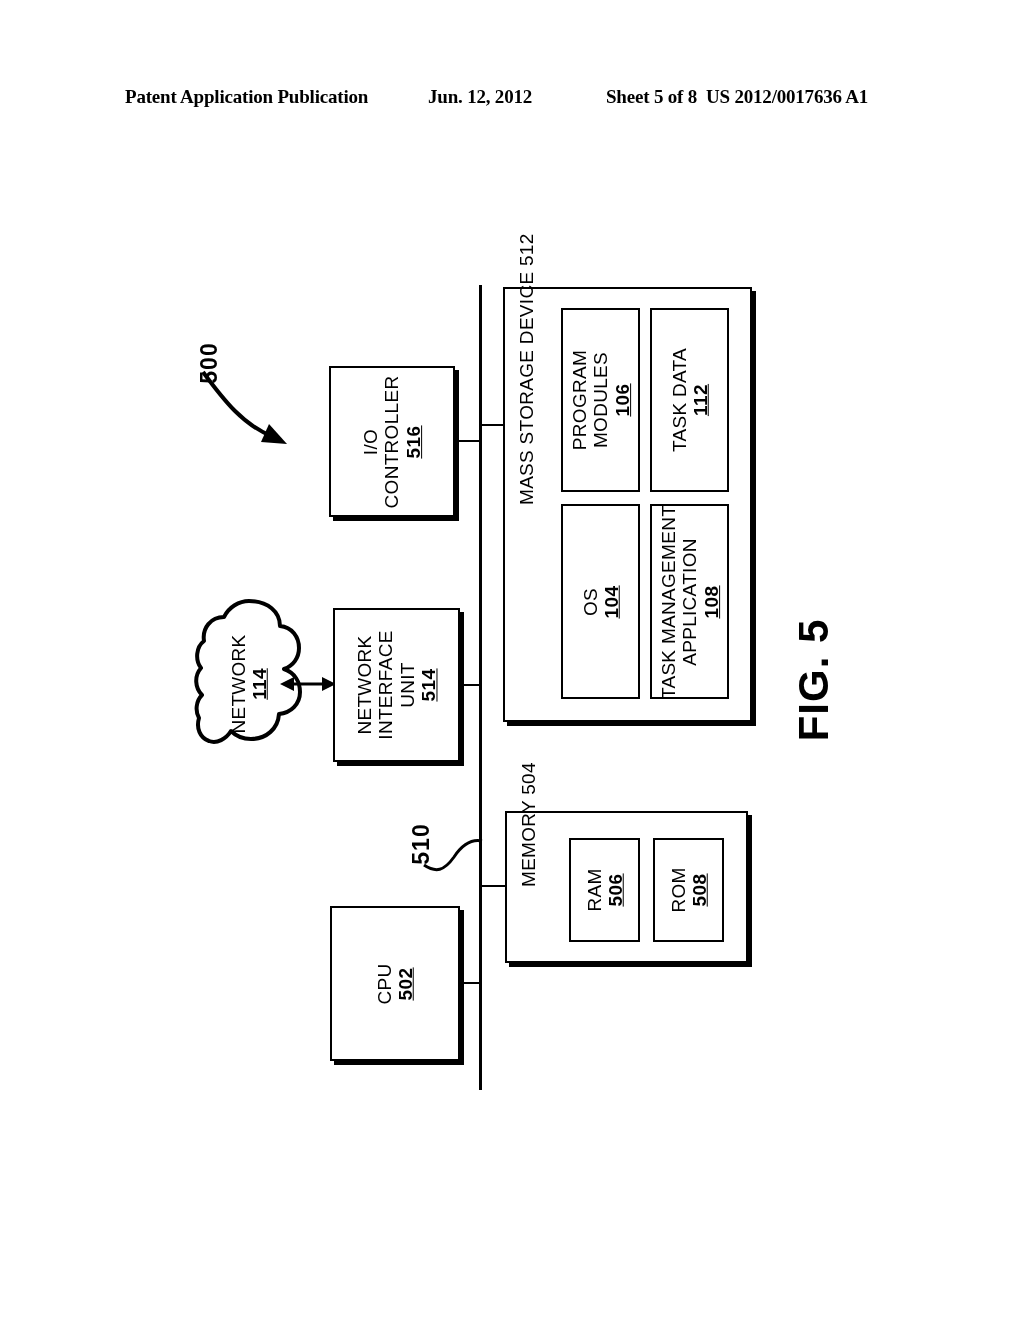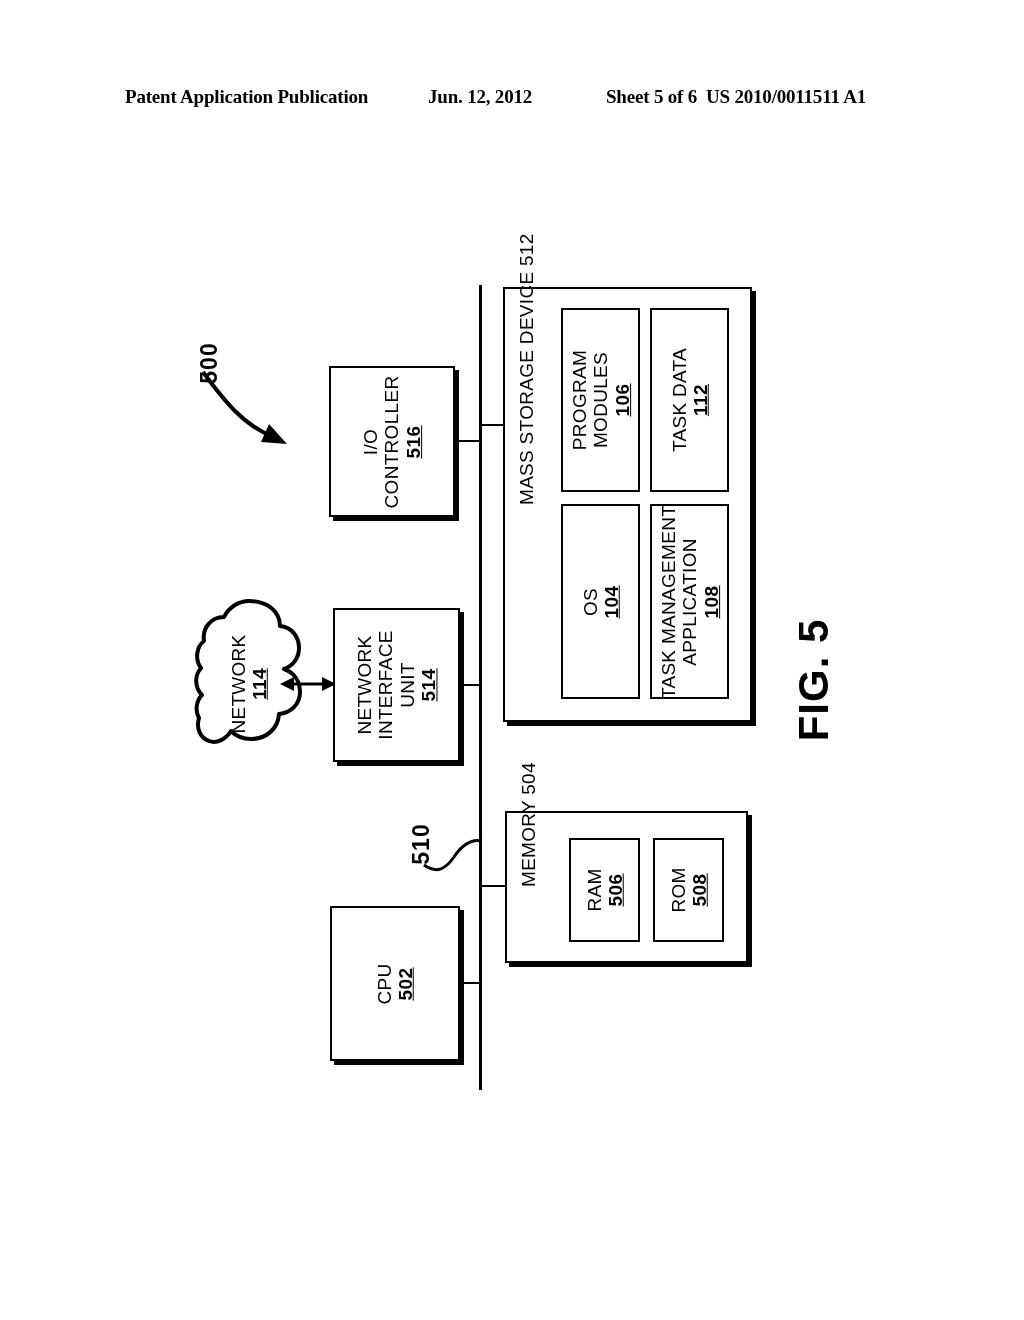--- a/index.html
+++ b/index.html
@@ -138,22 +138,22 @@
     white-space: nowrap;
   }
   svg { display: block; overflow: visible; }
 </style>
 </head>
 <body>
 
 <div class="page-header">
   <span class="hdr-pub">Patent Application Publication</span>
   <span class="hdr-date">Jun. 12, 2012</span>
-  <span class="hdr-sheet">Sheet 5 of 6</span>
-  <span class="hdr-num">US 2010/0011511 A1</span>
+  <span class="hdr-sheet">Sheet 5 of 8</span>
+  <span class="hdr-num">US 2012/0017636 A1</span>
 </div>
 
 <div class="figure">
 
   <div class="bus-line" style="left:479px; top:285px; width:3px; height:805px;"></div>
 
   <div class="stub" style="left:455px; top:440px; width:26px;"></div>
   <div class="stub" style="left:455px; top:684px; width:26px;"></div>
   <div class="stub" style="left:455px; top:982px; width:26px;"></div>
 

